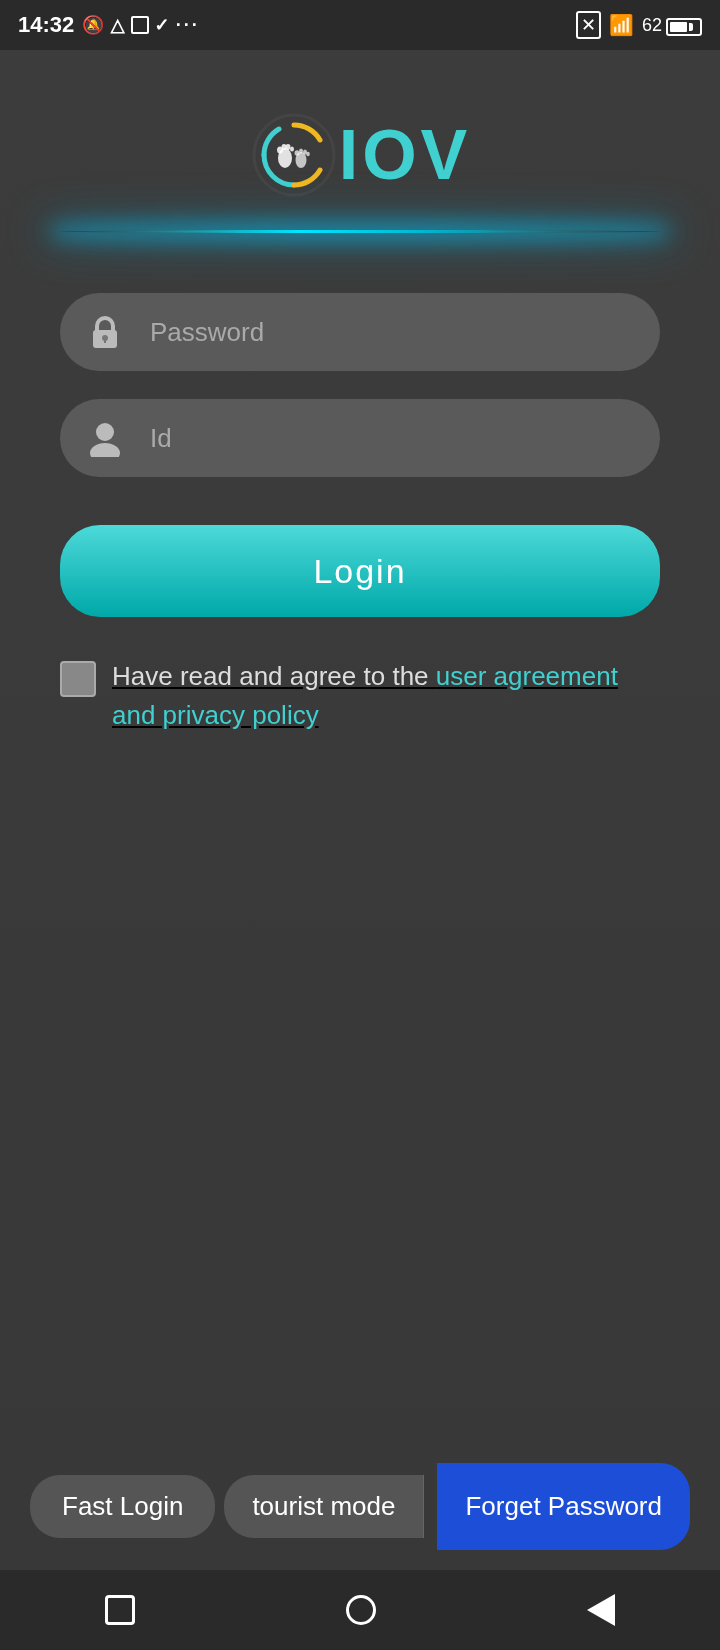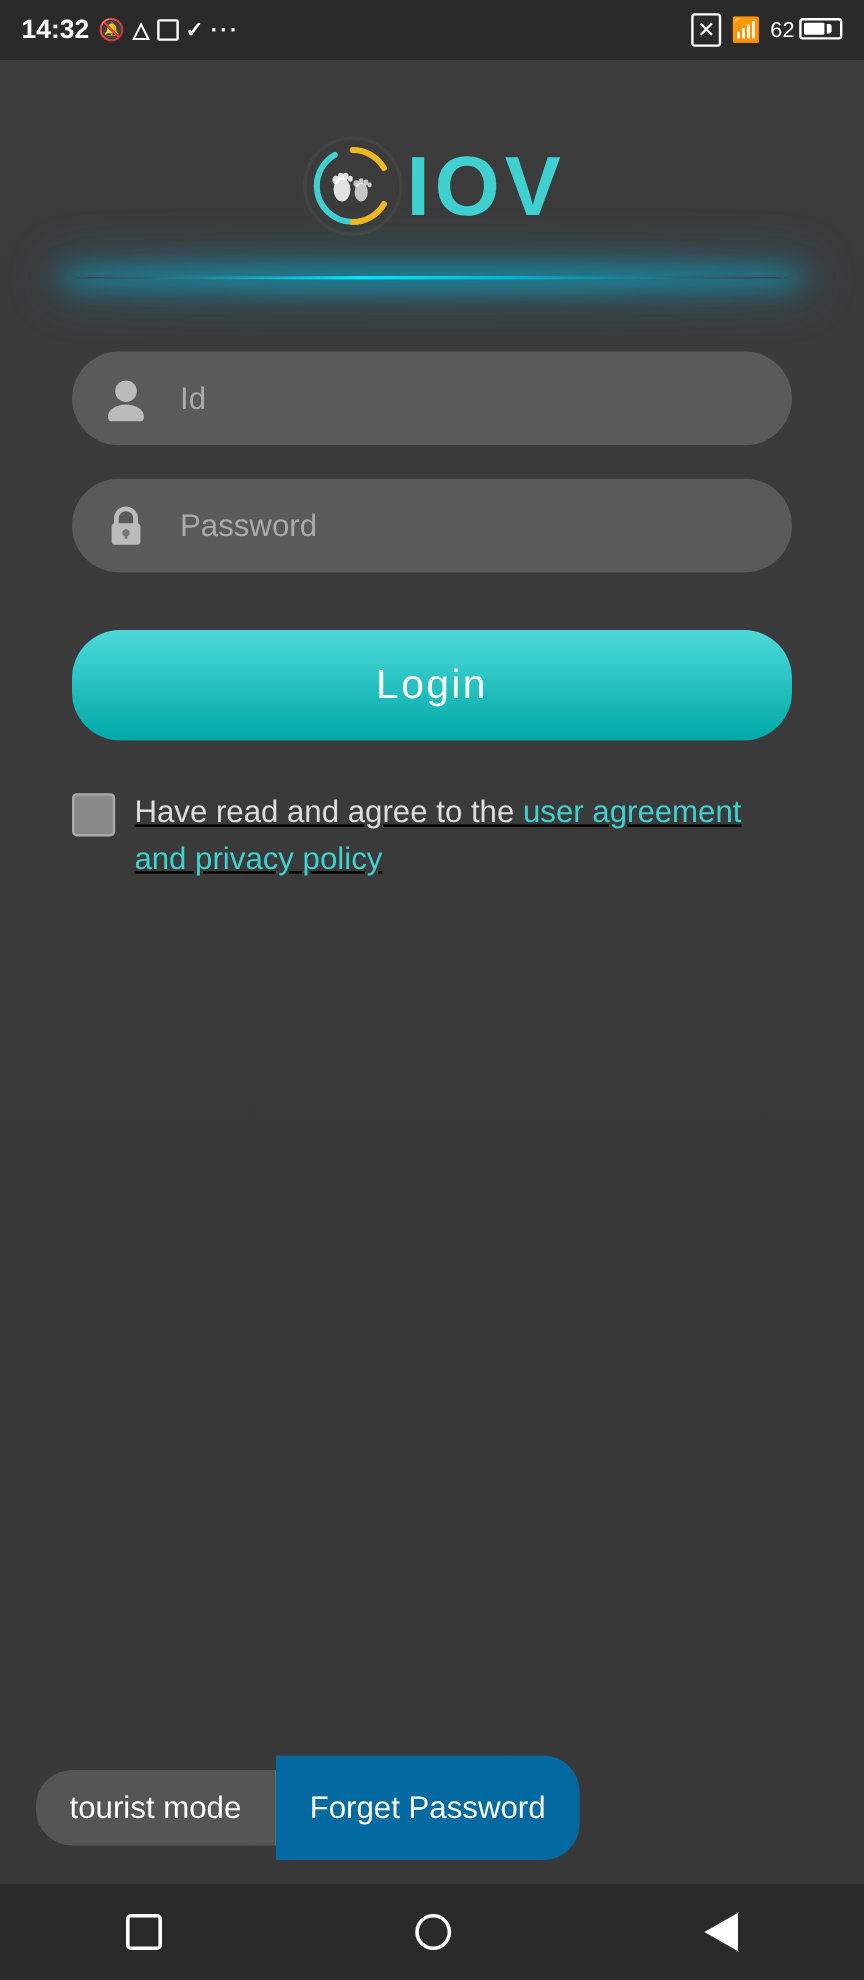--- a/index.html
+++ b/index.html
@@ -223,36 +223,36 @@
       border-radius: 30px;
       padding: 16px 32px;
       color: white;
       font-size: 26px;
       cursor: pointer;
     }
 
     .bottom-btn-group {
       display: flex;
       align-items: center;
-      gap: 0;
+      gap: 13px;
     }
 
     .bottom-btn-tourist {
       background: #555;
       border: none;
       border-radius: 30px 0 0 30px;
       padding: 16px 28px;
       color: white;
       font-size: 26px;
       cursor: pointer;
       border-right: 1px solid #666;
     }
 
     .bottom-btn-forget {
-      background: #0369a1;
+      background: #1d4ed8;
       border: none;
       border-radius: 0 30px 30px 0;
       padding: 28px 28px;
       color: white;
       font-size: 26px;
       cursor: pointer;
     }
 
     
     .nav-square {
@@ -301,21 +301,21 @@
 
       <span style="font-size:18px; color:white; letter-spacing:2px;">···</span>
     </div>
   </div>
   <div class="status-right">
 
     <span style="font-size:18px; border:2px solid white; padding:1px 3px; border-radius:3px;">✕</span>
 
     <span style="font-size:20px;">📶</span>
 
-    <span style="font-size:18px; color:white; display:flex; align-items:flex-start; gap:4px;">
+    <span style="font-size:18px; color:white; display:flex; align-items:flex-end; gap:4px;">
       <span>62</span>
       <div class="battery-box">
         <div class="battery-fill"></div>
         <div class="battery-tip"></div>
       </div>
     </span>
   </div>
 </div>
 
 <div class="main-content">
@@ -340,55 +340,56 @@
       <ellipse cx="52" cy="50" rx="5.5" ry="8" fill="white" opacity="0.7"></ellipse>
       <ellipse cx="48" cy="43" rx="2.5" ry="2.8" fill="white" opacity="0.7"></ellipse>
       <ellipse cx="52" cy="41" rx="2" ry="2.5" fill="white" opacity="0.7"></ellipse>
       <ellipse cx="56" cy="42" rx="2" ry="2.5" fill="white" opacity="0.7"></ellipse>
       <ellipse cx="59" cy="44" rx="1.8" ry="2.2" fill="white" opacity="0.7"></ellipse>
     </svg>
     <span class="logo-text">IOV</span>
   </div>
 
   <div class="glow-line"></div>
-
-  <div class="input-group">
-    <div class="input-icon">
-      <svg width="38" height="38" viewBox="0 0 38 38">
-        <circle cx="19" cy="13" r="9" fill="#bbb"></circle>
-        <ellipse cx="19" cy="34" rx="15" ry="10" fill="#bbb"></ellipse>
-      </svg>
-    </div>
-    <input type="text" class="input-field" placeholder="Id" style="">
-  </div>
 
   <div class="input-group">
     <div class="input-icon">
       <svg width="36" height="36" viewBox="0 0 36 36">
         <rect x="6" y="16" width="24" height="18" rx="3" ry="3" fill="#bbb"></rect>
         <path d="M10 16 V12 a8 8 0 0 1 16 0 V16" fill="none" stroke="#bbb" stroke-width="4" stroke-linecap="round"></path>
         <circle cx="18" cy="24" r="3" fill="#777"></circle>
         <rect x="17" y="24" width="2" height="5" fill="#777"></rect>
       </svg>
     </div>
     <input type="password" class="input-field" placeholder="Password" style="">
   </div>
 
+  <div class="input-group">
+    <div class="input-icon">
+      <svg width="38" height="38" viewBox="0 0 38 38">
+        <circle cx="19" cy="13" r="9" fill="#bbb"></circle>
+        <ellipse cx="19" cy="34" rx="15" ry="10" fill="#bbb"></ellipse>
+      </svg>
+    </div>
+    <input type="text" class="input-field" placeholder="Id" style="">
+  </div>
+
   <button class="login-button">Login</button>
 
   <div class="checkbox-area">
     <div class="custom-checkbox"></div>
     <div class="checkbox-label">
       <span>Have read and agree to the </span><span class="checkbox-link">user agreement and privacy policy</span>
     </div>
   </div>
 
 </div>
 
 <div class="bottom-buttons">
+  <button class="bottom-btn">Fast Login</button>
 
   <div class="bottom-btn-group">
     <button class="bottom-btn-tourist">tourist mode</button>
     <button class="bottom-btn-forget">Forget Password</button>
   </div>
 </div>
 
 <div class="bottom-nav">
   <div class="nav-square"></div>
   <div class="nav-circle"></div>

